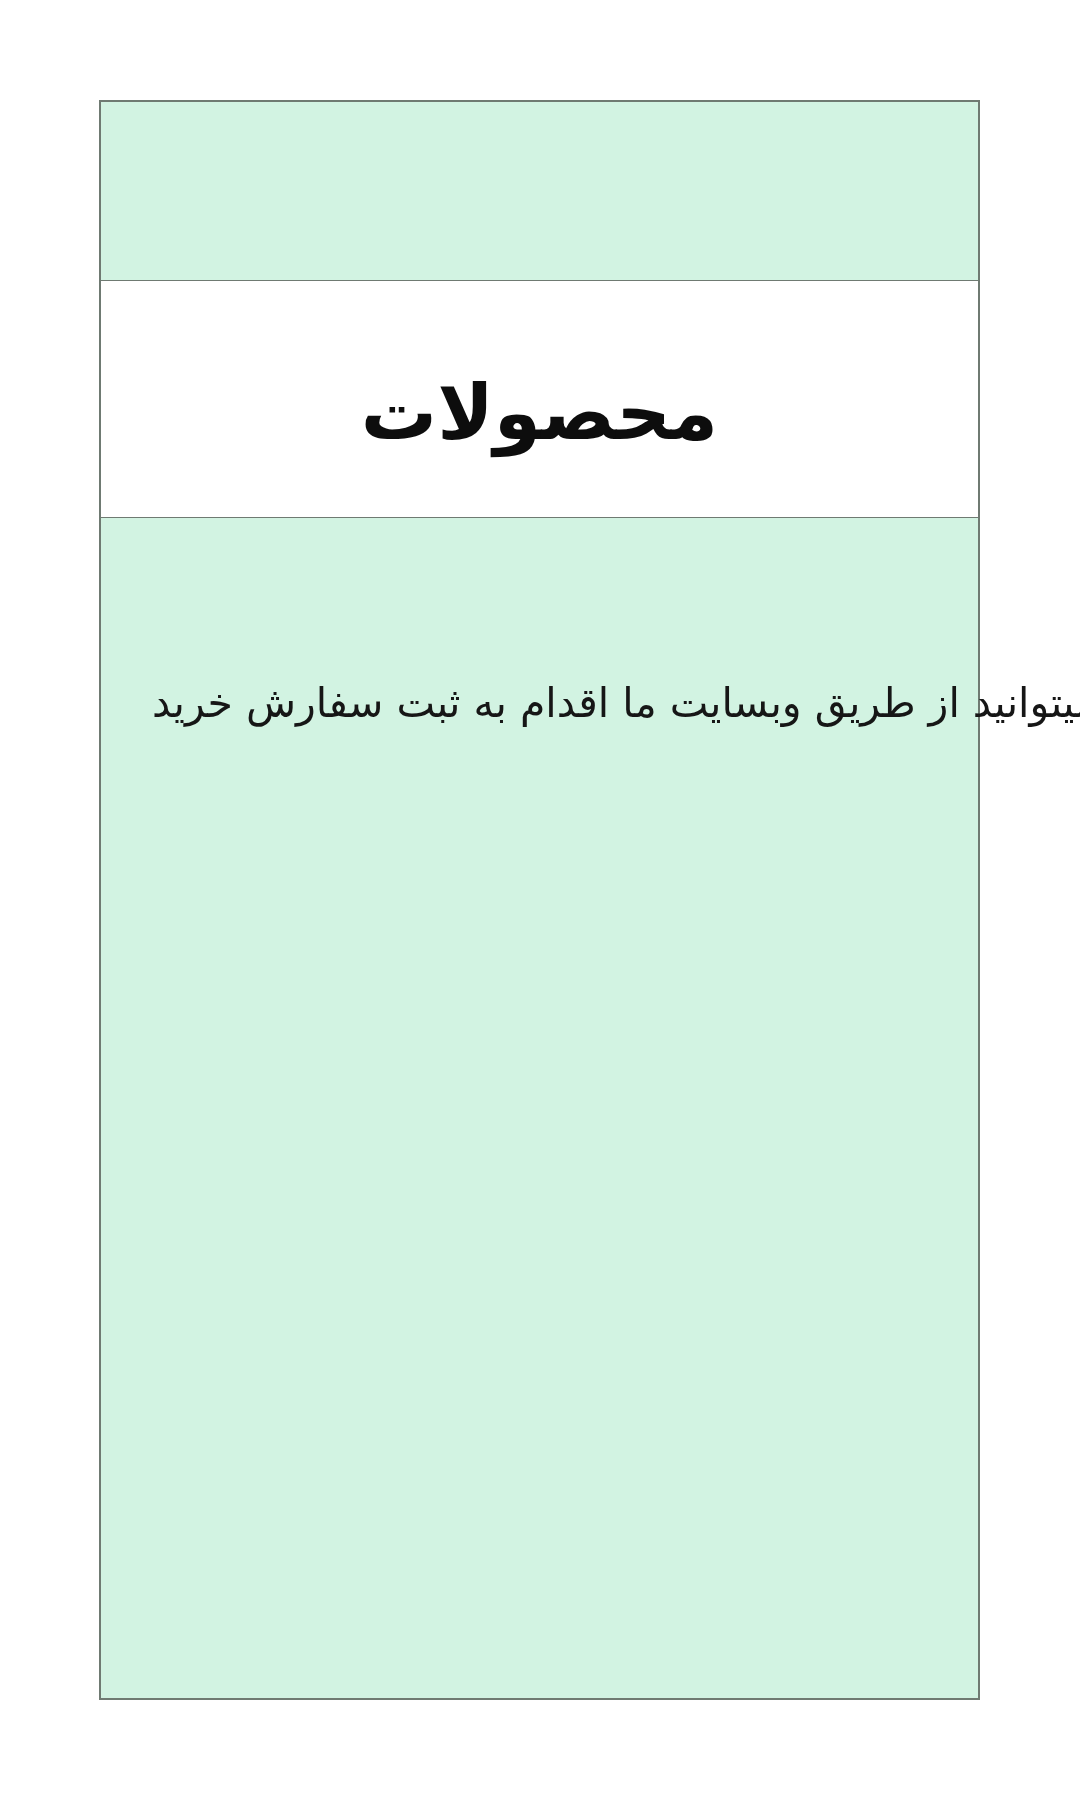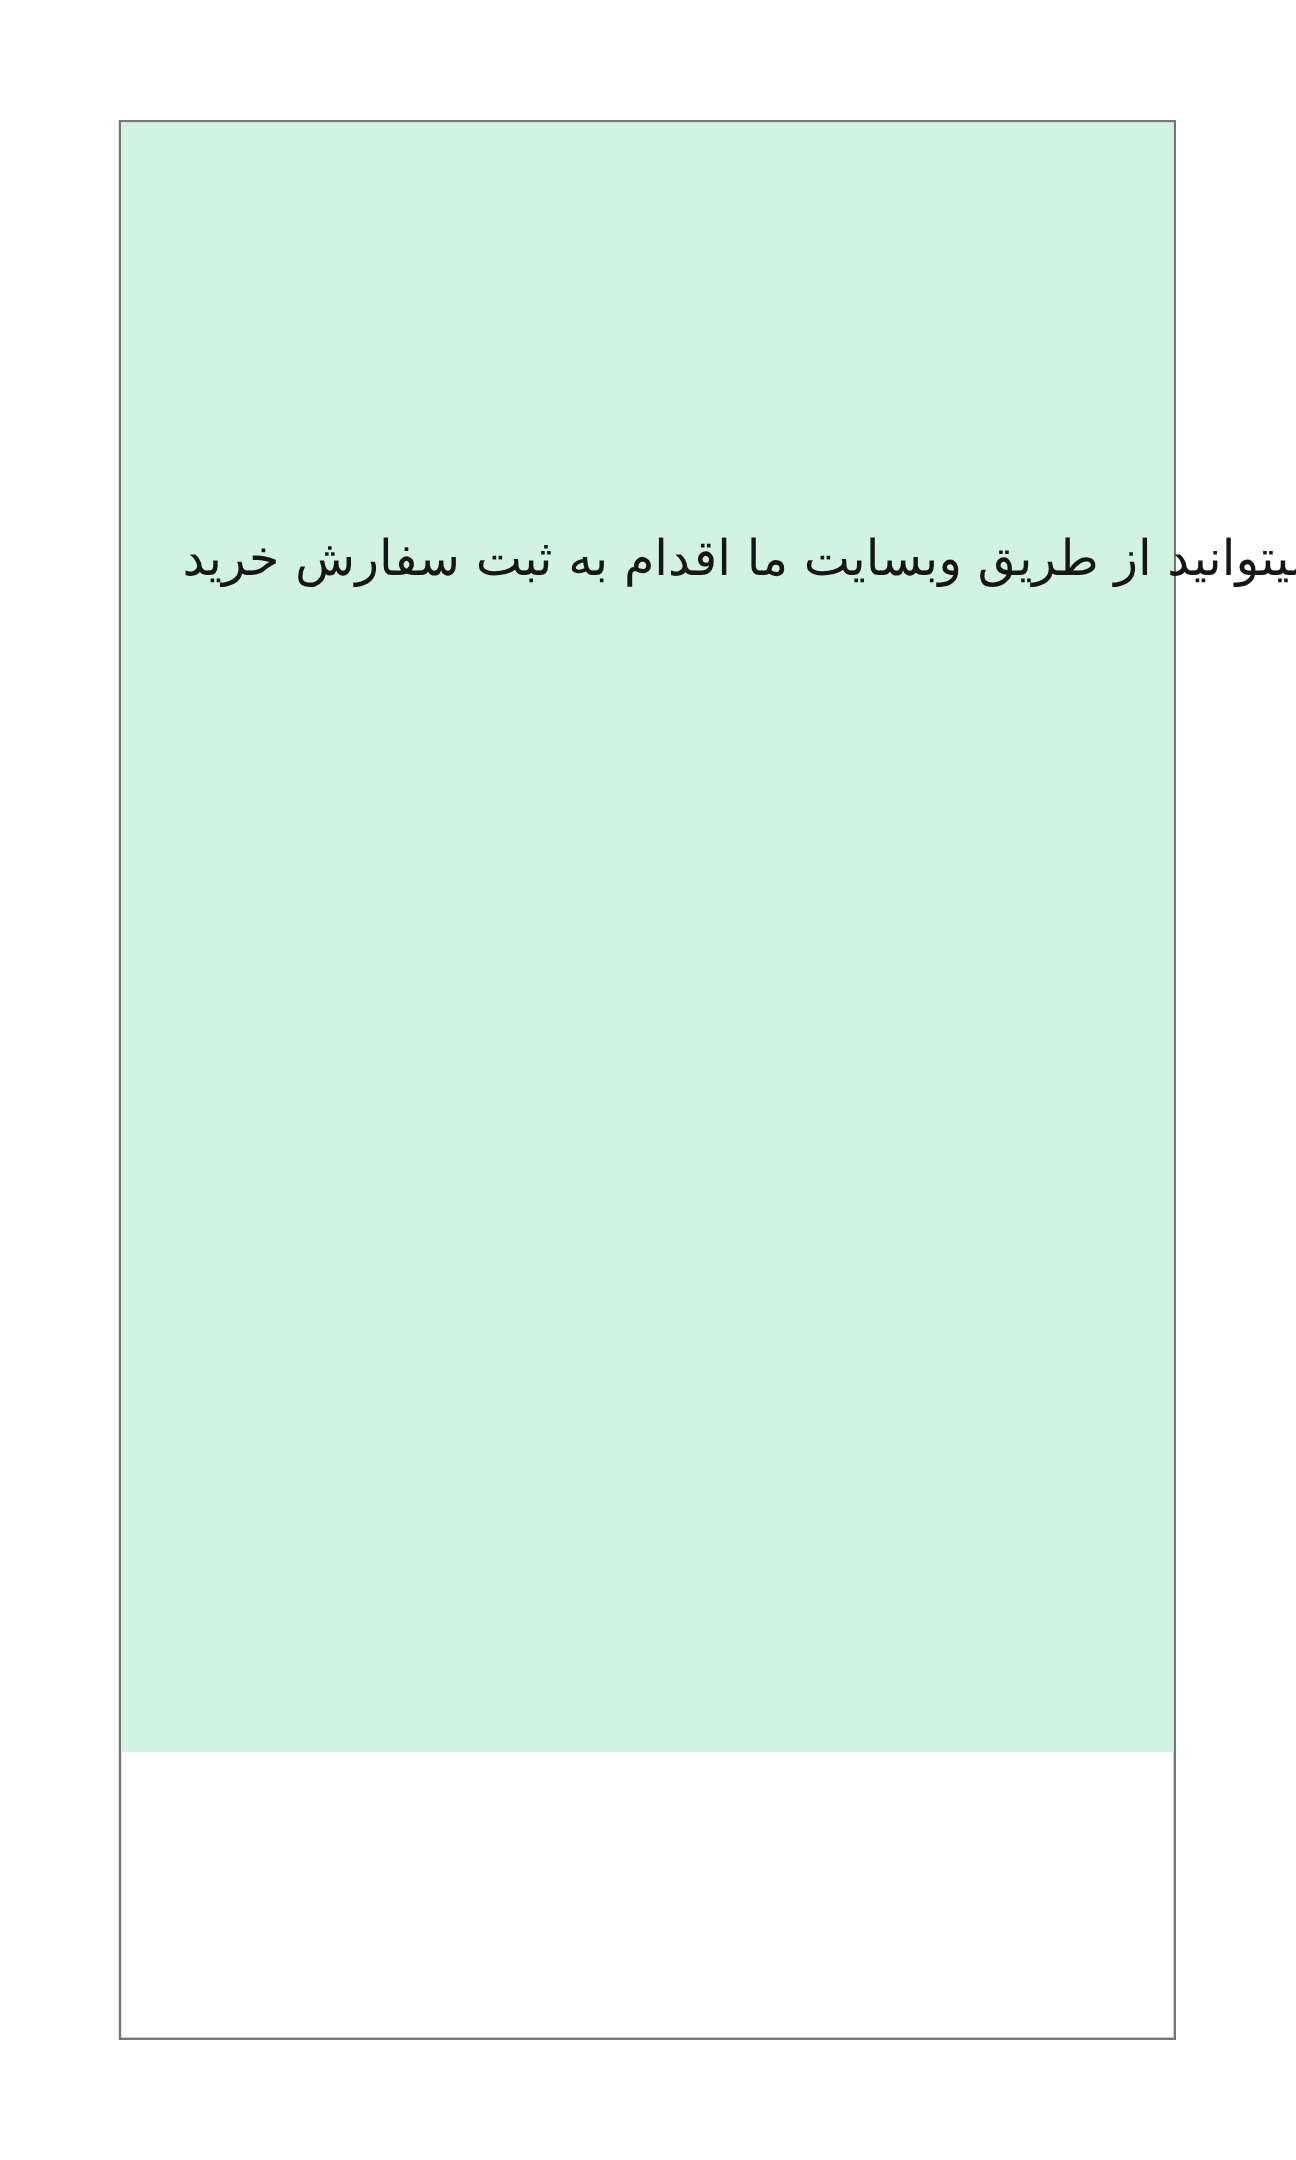--- a/index.html
+++ b/index.html
@@ -72,20 +72,23 @@
     white-space: nowrap;
   }
 </style>
 </head>
 <body>
 
 <main class="content-column">
 
   <div class="sec-hero"></div>
 
+  <div class="sec-heading">
+    <h1>محصولات</h1>
+  </div>
 
   <div class="sec-intro">
     <p class="intro-paragraph">
       <span class="intro-line">شما میتوانید از طریق وبسایت ما اقدام به ثبت سفارش خرید</span>
     </p>
   </div>
 
 </main>
 
 </body></html>

